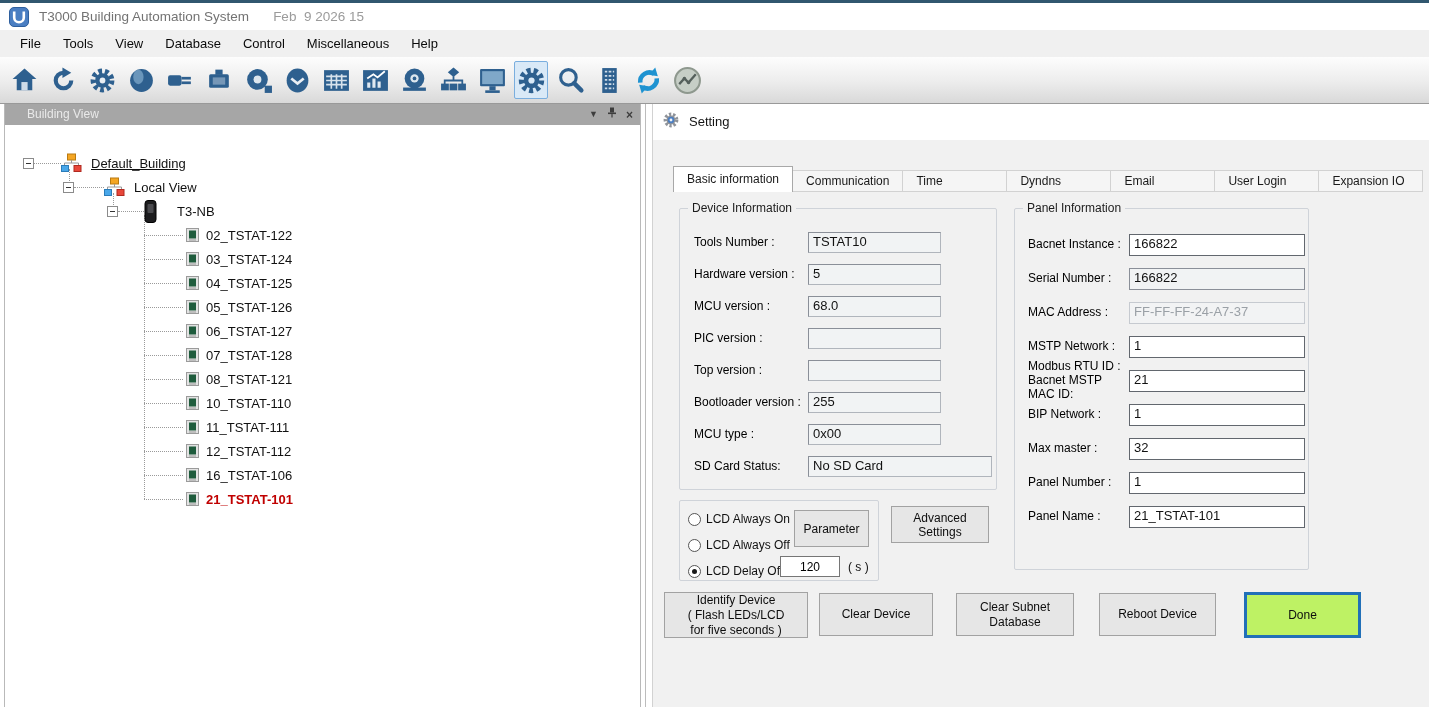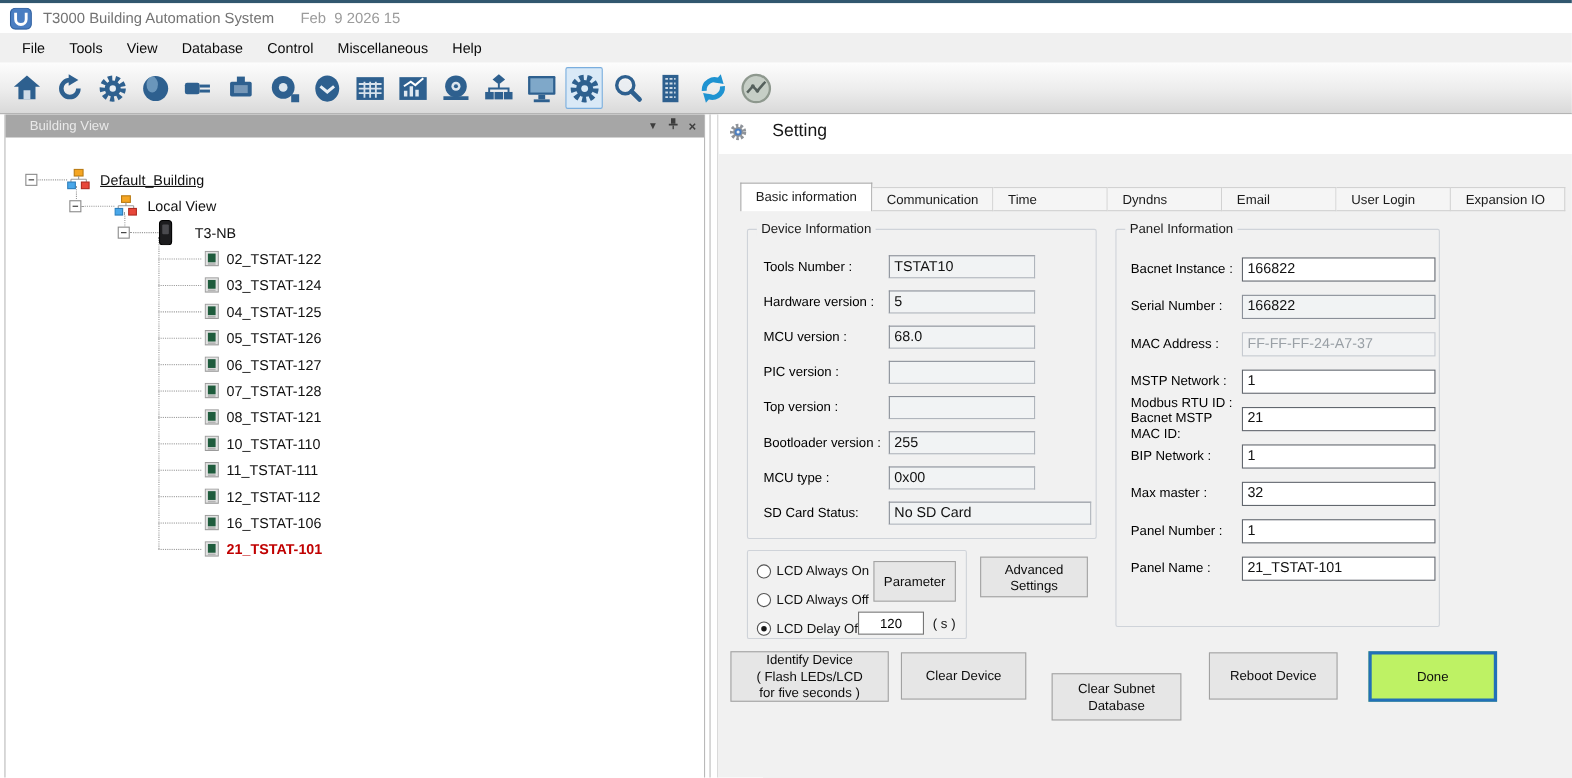--- a/index.html
+++ b/index.html
@@ -50,22 +50,22 @@
   .titems { position:absolute; top:98px; left:0; right:0; }
   .titem { height:24px; display:flex; align-items:center; padding-left:139px; font-size:13px; }
   .stub { border-top:1px dotted #9a9a9a; width:39px; height:0; flex:none; }
   .ticon { width:13px; height:15px; margin-left:3px; flex:none; }
   .titem .tlabel { margin-left:7px; }
   .titem.selected .tlabel { color:var(--alert,#c00000); font-weight:bold; }
 
   
   .rightpanel { position:absolute; left:652px; top:0; width:777px; height:603px; background:#fff;
     border-left:1px solid #d2d2d2; }
-  .rp-header { position:absolute; top:7px; left:9px; display:flex; align-items:flex-end; gap:22px;
-    font-size:16px; color:#151515; }
+  .rp-header { position:absolute; top:7px; left:9px; display:flex; align-items:flex-end; gap:9px;
+    font-size:13px; color:#151515; }
   .rp-header svg { width:18px; height:18px; display:block; }
   .rp-content { position:absolute; top:36px; left:0; right:0; bottom:0; background:#f1f1f1; }
 
   .tabs { position:absolute; top:26px; left:20px; display:flex; align-items:flex-end; height:26px; }
   .tab { height:22px; line-height:21px; font-size:12px; padding:0 13px; min-width:104px;
     background:#f5f5f5; border:1px solid #d2d2d2; border-left:none; color:#1a1a1a; white-space:nowrap; }
   .tab:first-child { border-left:1px solid #d2d2d2; }
   .tab.active { height:26px; line-height:25px; background:#fff; border:1px solid #a8a8a8; border-bottom:none; min-width:103px; }
 
   .groupbox { position:absolute; border:1px solid #cfd3d9; border-radius:2px; }
@@ -101,21 +101,21 @@
     font-family:"Liberation Sans",sans-serif; }
   .param-btn { position:absolute; left:114px; top:9px; width:75px; height:37px; }
   .adv-btn { position:absolute; left:238px; top:366px; width:98px; height:37px; }
 
   .actions { position:absolute; inset:0; }
   .action { position:absolute; background:#e6e6e6; border:1px solid #a2a2a2; font-size:12px; color:#0d0d0d;
     display:flex; align-items:center; justify-content:center; text-align:center;
     white-space:pre-line; line-height:1.25; font-family:"Liberation Sans",sans-serif; }
   .action:nth-of-type(1) { left:11px;  top:452px; width:144px; height:46px; }
   .action:nth-of-type(2) { left:166px; top:453px; width:114px; height:43px; }
-  .action:nth-of-type(3) { left:303px; top:472px; width:118px; height:43px; }
+  .action:nth-of-type(3) { left:303px; top:453px; width:118px; height:43px; }
   .action:nth-of-type(4) { left:446px; top:453px; width:117px; height:43px; }
   .action:nth-of-type(5) { left:591px; top:452px; width:117px; height:46px; background:#bef264; }
   .action.primary { border:3px solid var(--accent,#2170b8); }
 </style>
 </head>
 <body>
 
 <div class="topline"></div>
 
 <div class="titlebar">

